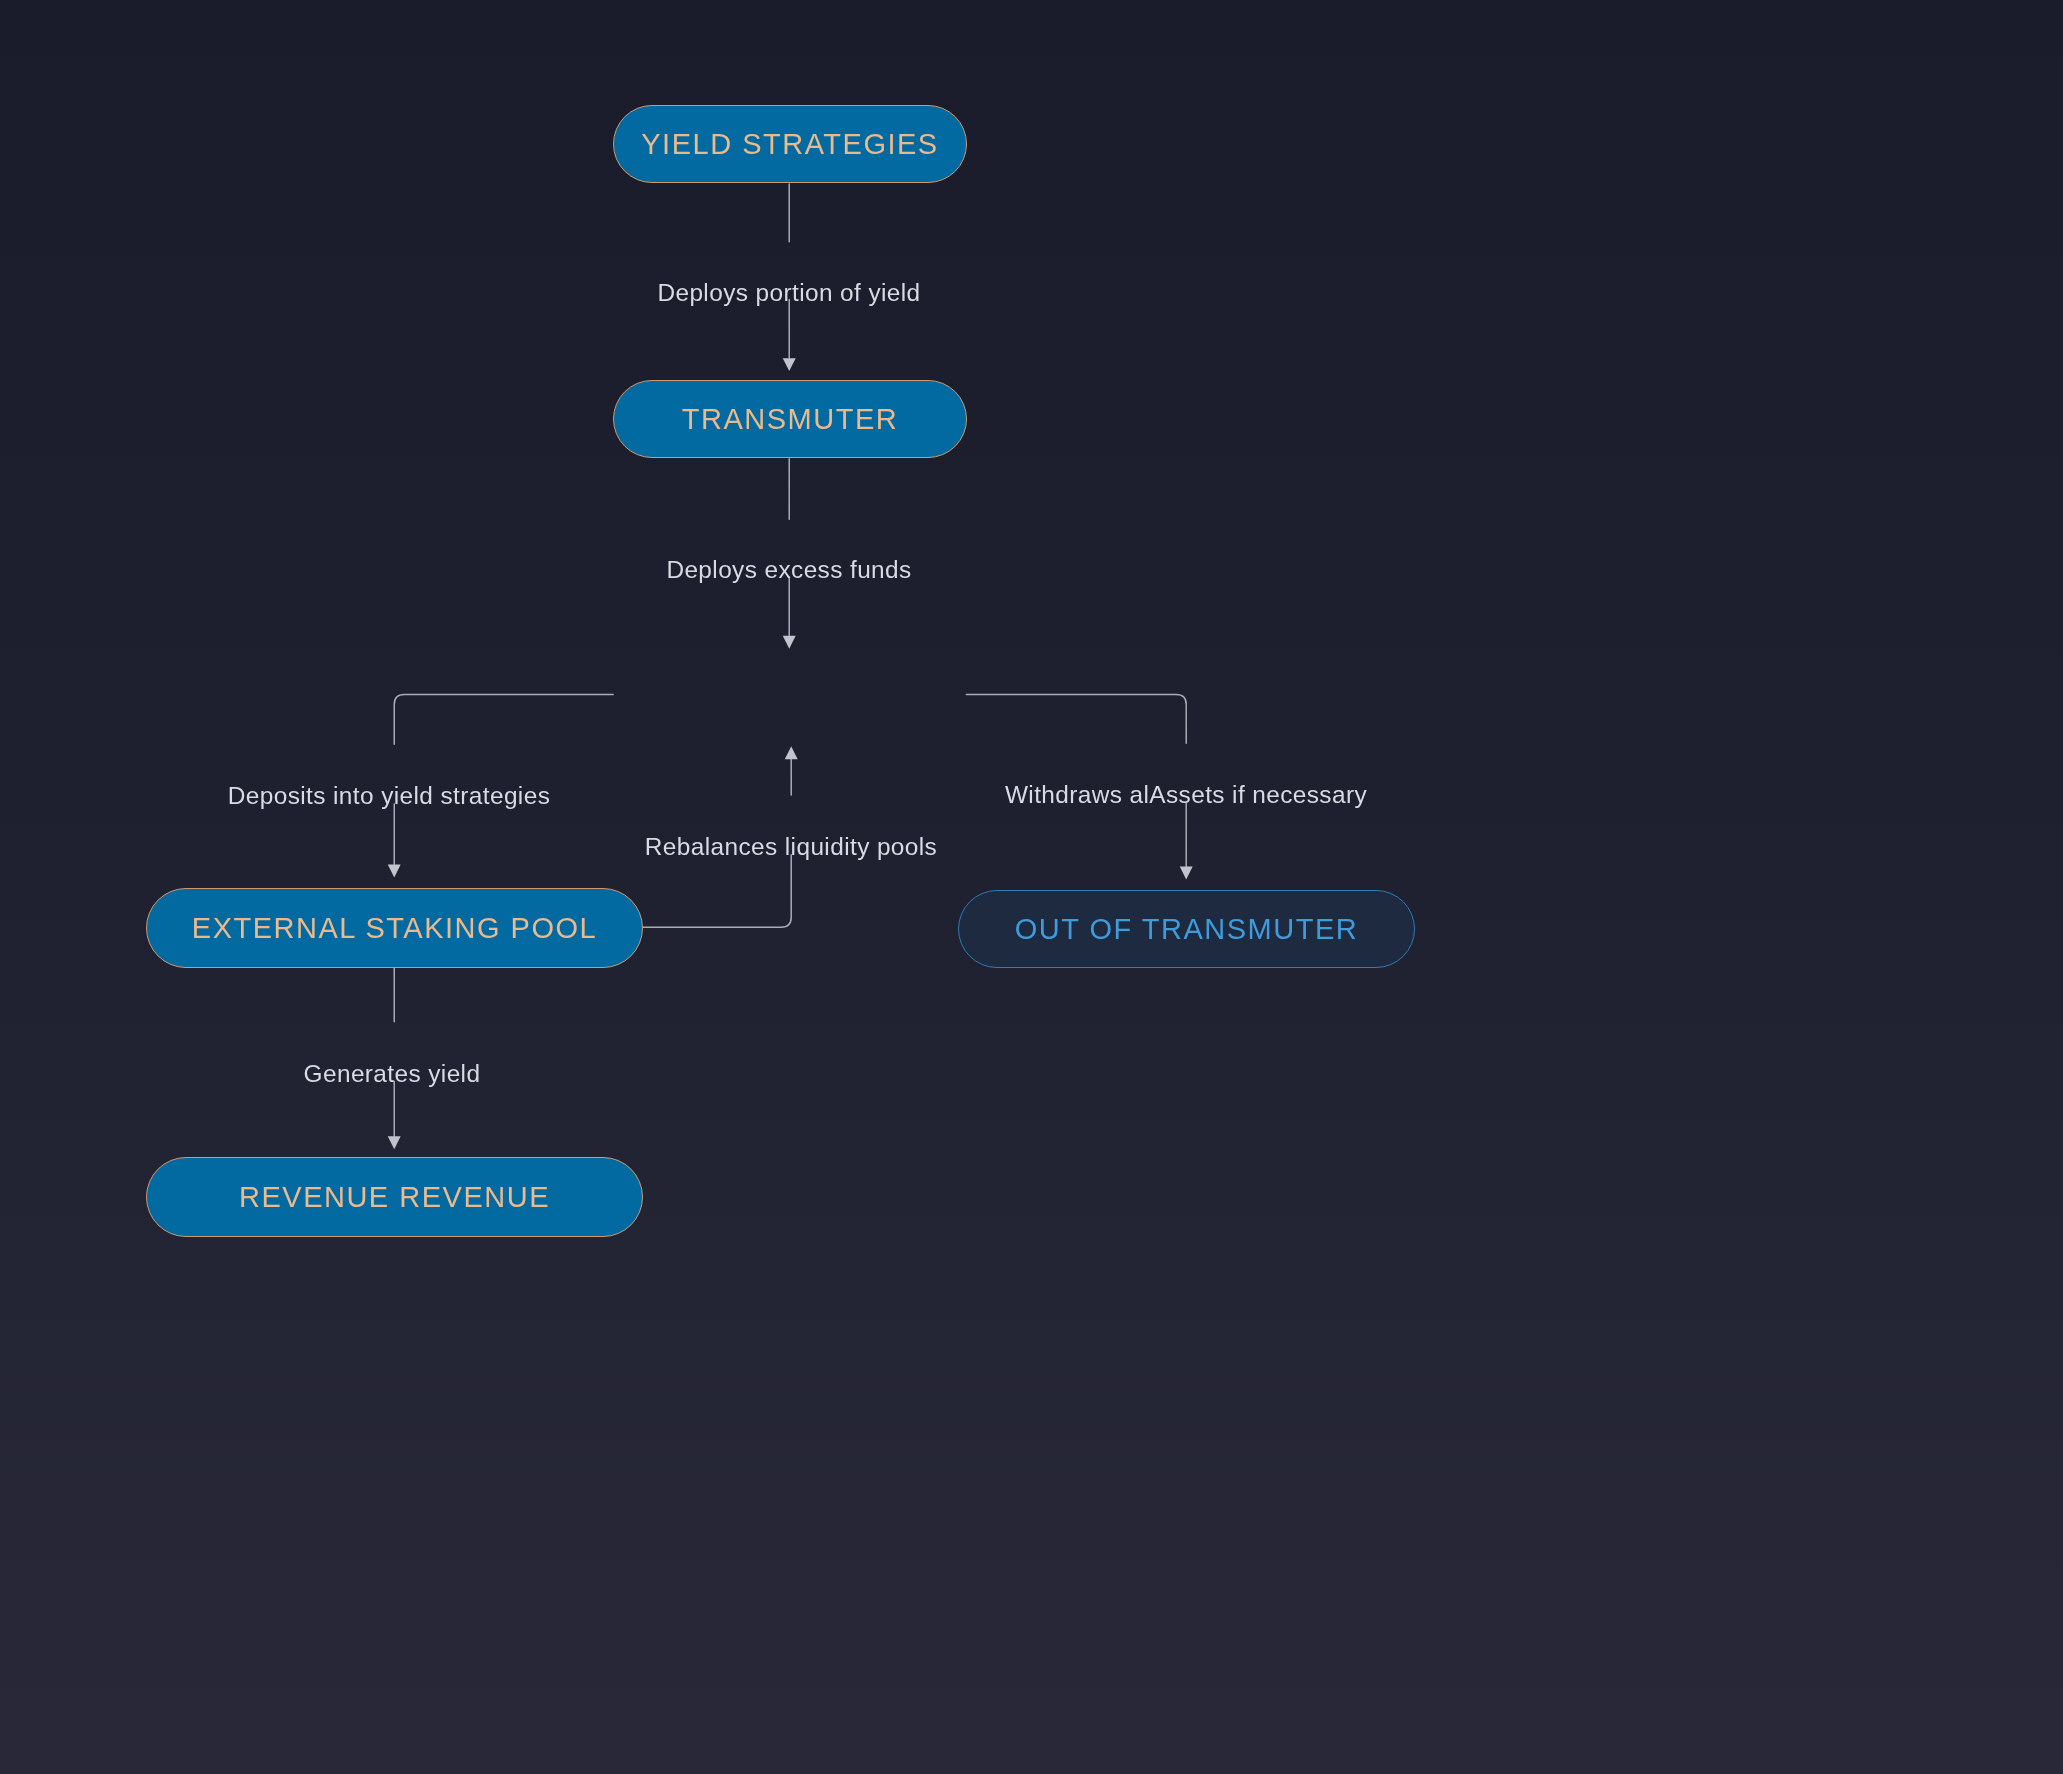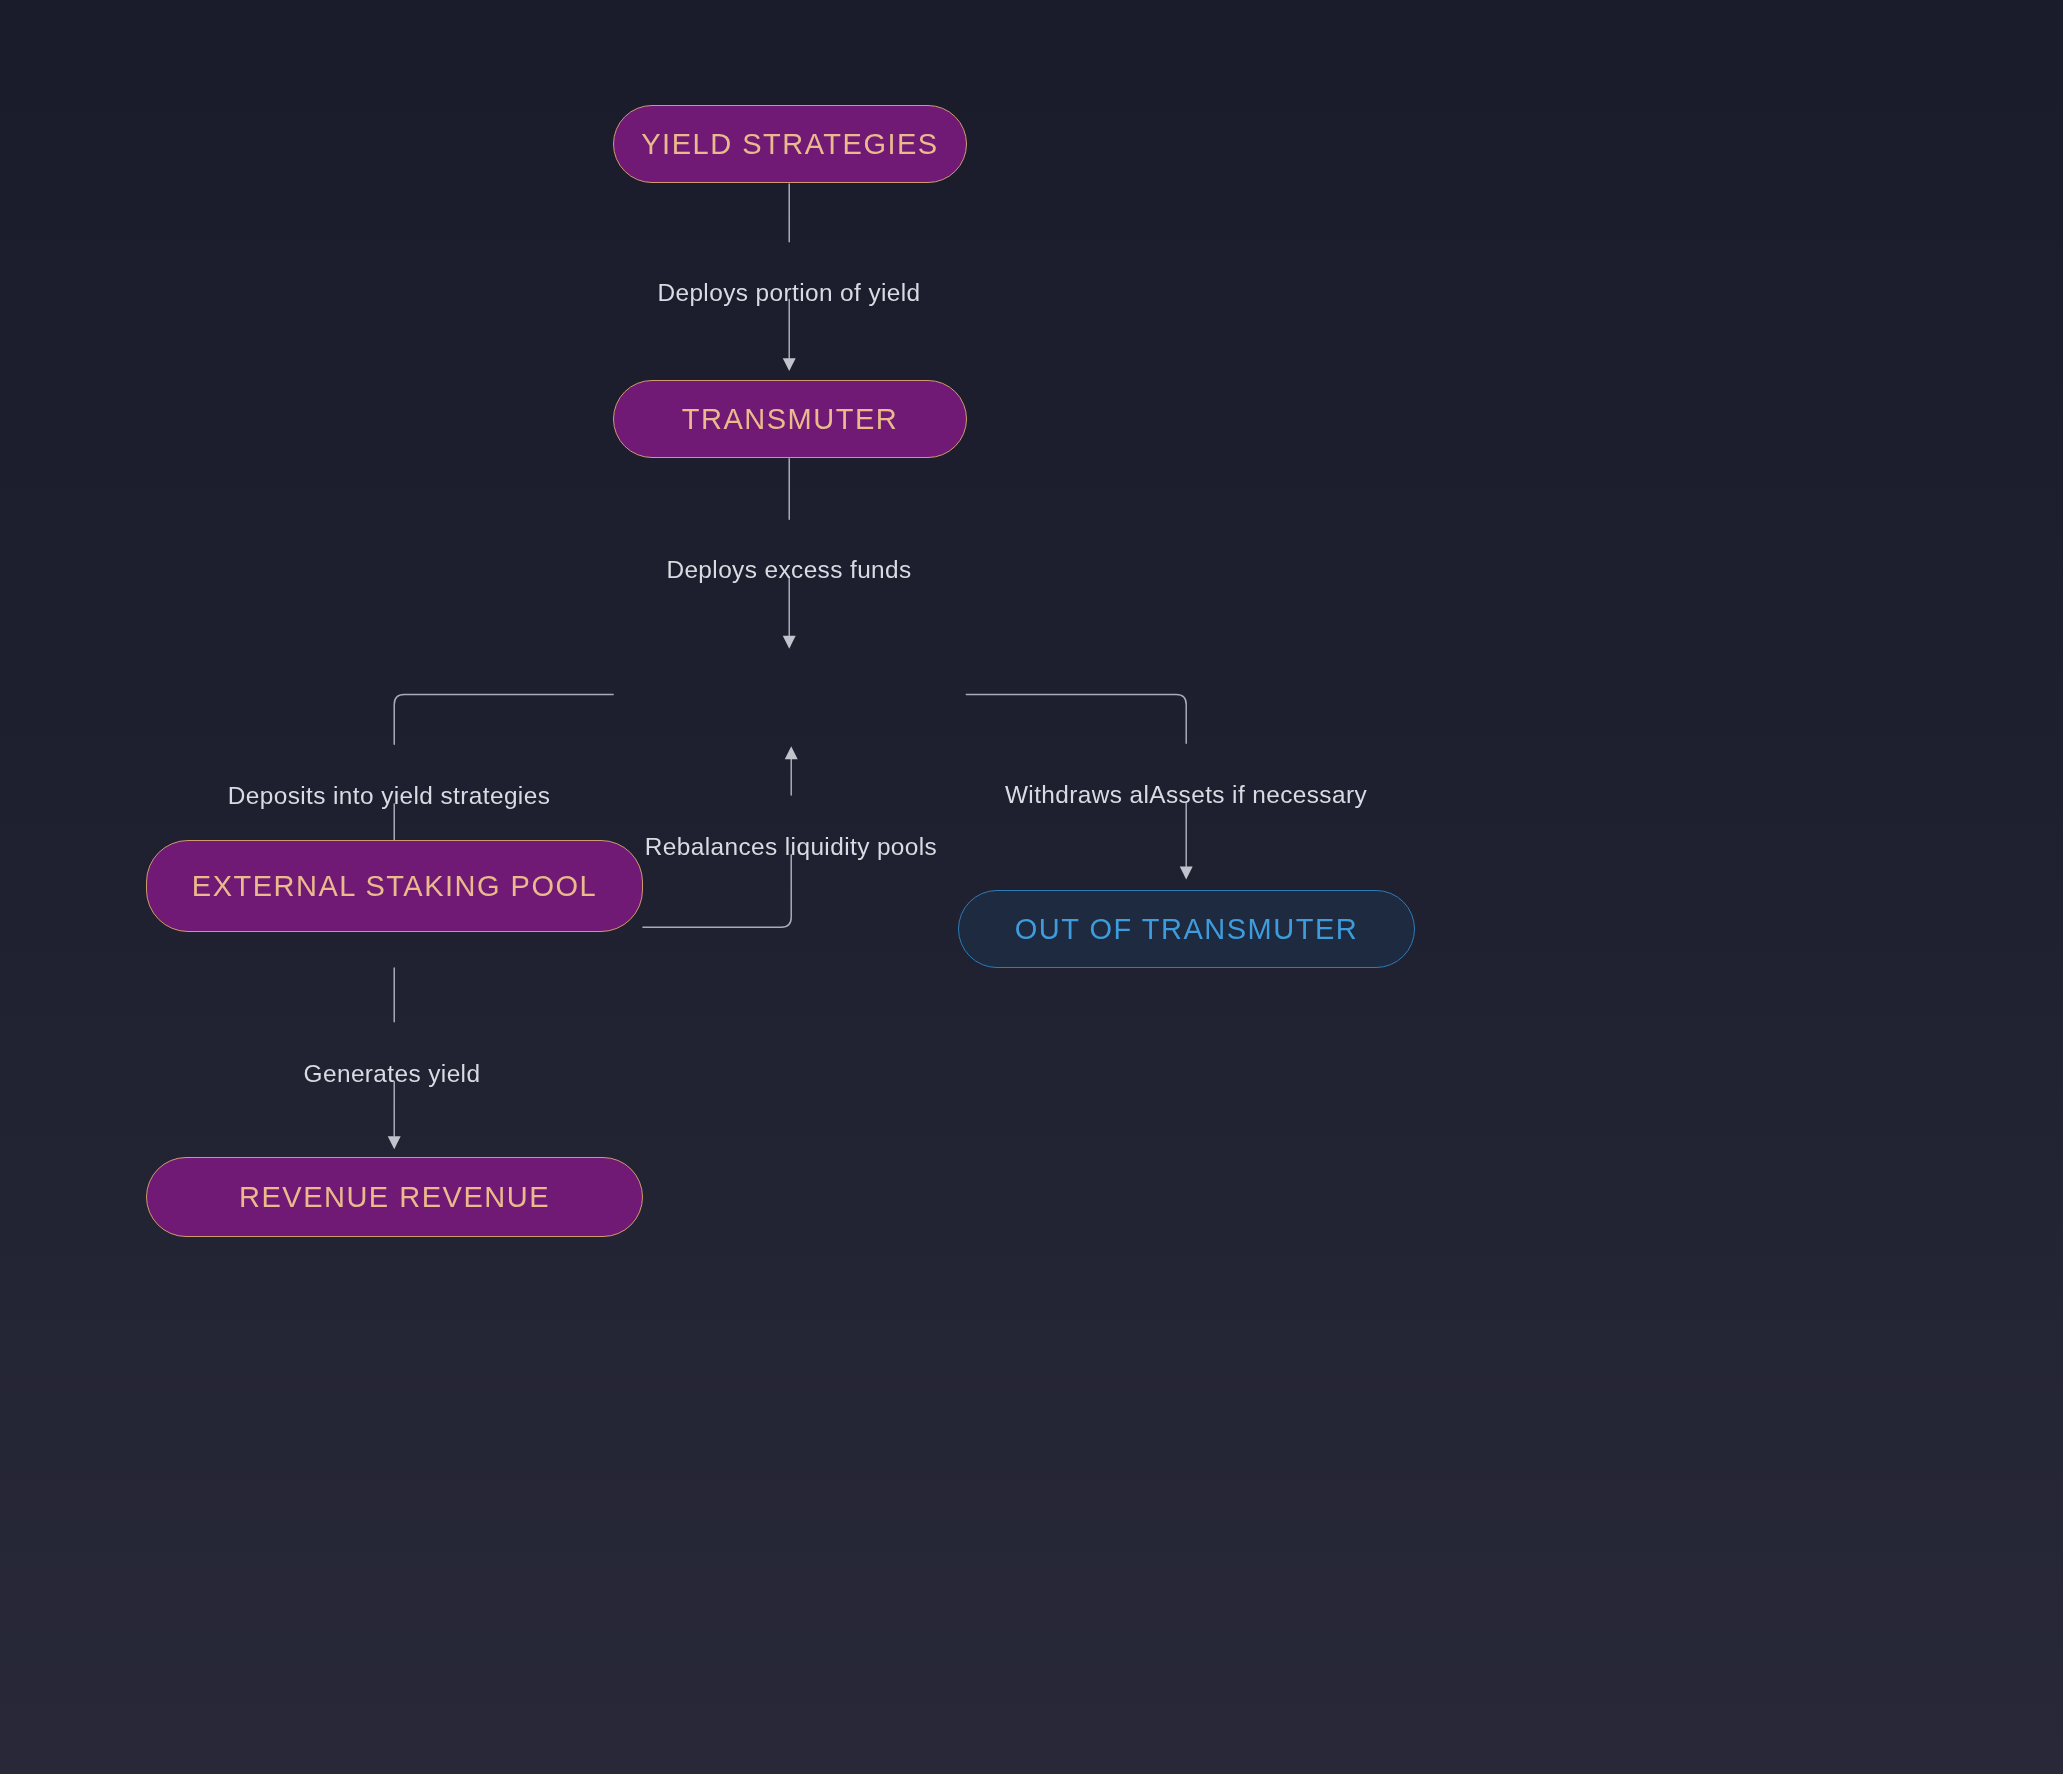--- a/index.html
+++ b/index.html
@@ -29,33 +29,33 @@
     align-items: center;
     justify-content: center;
     border-radius: 42px;
     font-size: 29px;
     font-weight: 300;
     letter-spacing: 1.5px;
     white-space: nowrap;
     box-sizing: border-box;
   }
   .node.peach {
-    background: #701a75;
+    background: #0369a1;
     border: 1.5px solid #cf9b6e;
     color: #eaba8d;
   }
   .node.blue {
     background: #1d2a3f;
     border: 1.5px solid #2e7cb7;
     color: #3f9cdc;
   }
   .node-yield      { left: 613px;  top: 105px;  width: 354px; height: 78px; }
   .node-transmuter { left: 613px;  top: 380px;  width: 354px; height: 78px; }
   .node-elixir     { left: 613px;  top: 656px;  width: 354px; height: 78px; }
-  .node-external   { left: 146px;  top: 840px;  width: 497px; height: 92px; }
+  .node-external   { left: 146px;  top: 888px;  width: 497px; height: 80px; }
   .node-out        { left: 958px;  top: 890px;  width: 457px; height: 78px; }
   .node-protocol   { left: 146px;  top: 1157px; width: 497px; height: 80px; }
 
   .edge-label {
     position: absolute;
     transform: translate(-50%, -50%);
     font-size: 24.4px;
     font-weight: 300;
     letter-spacing: 0.4px;
     color: #d9dae2;

